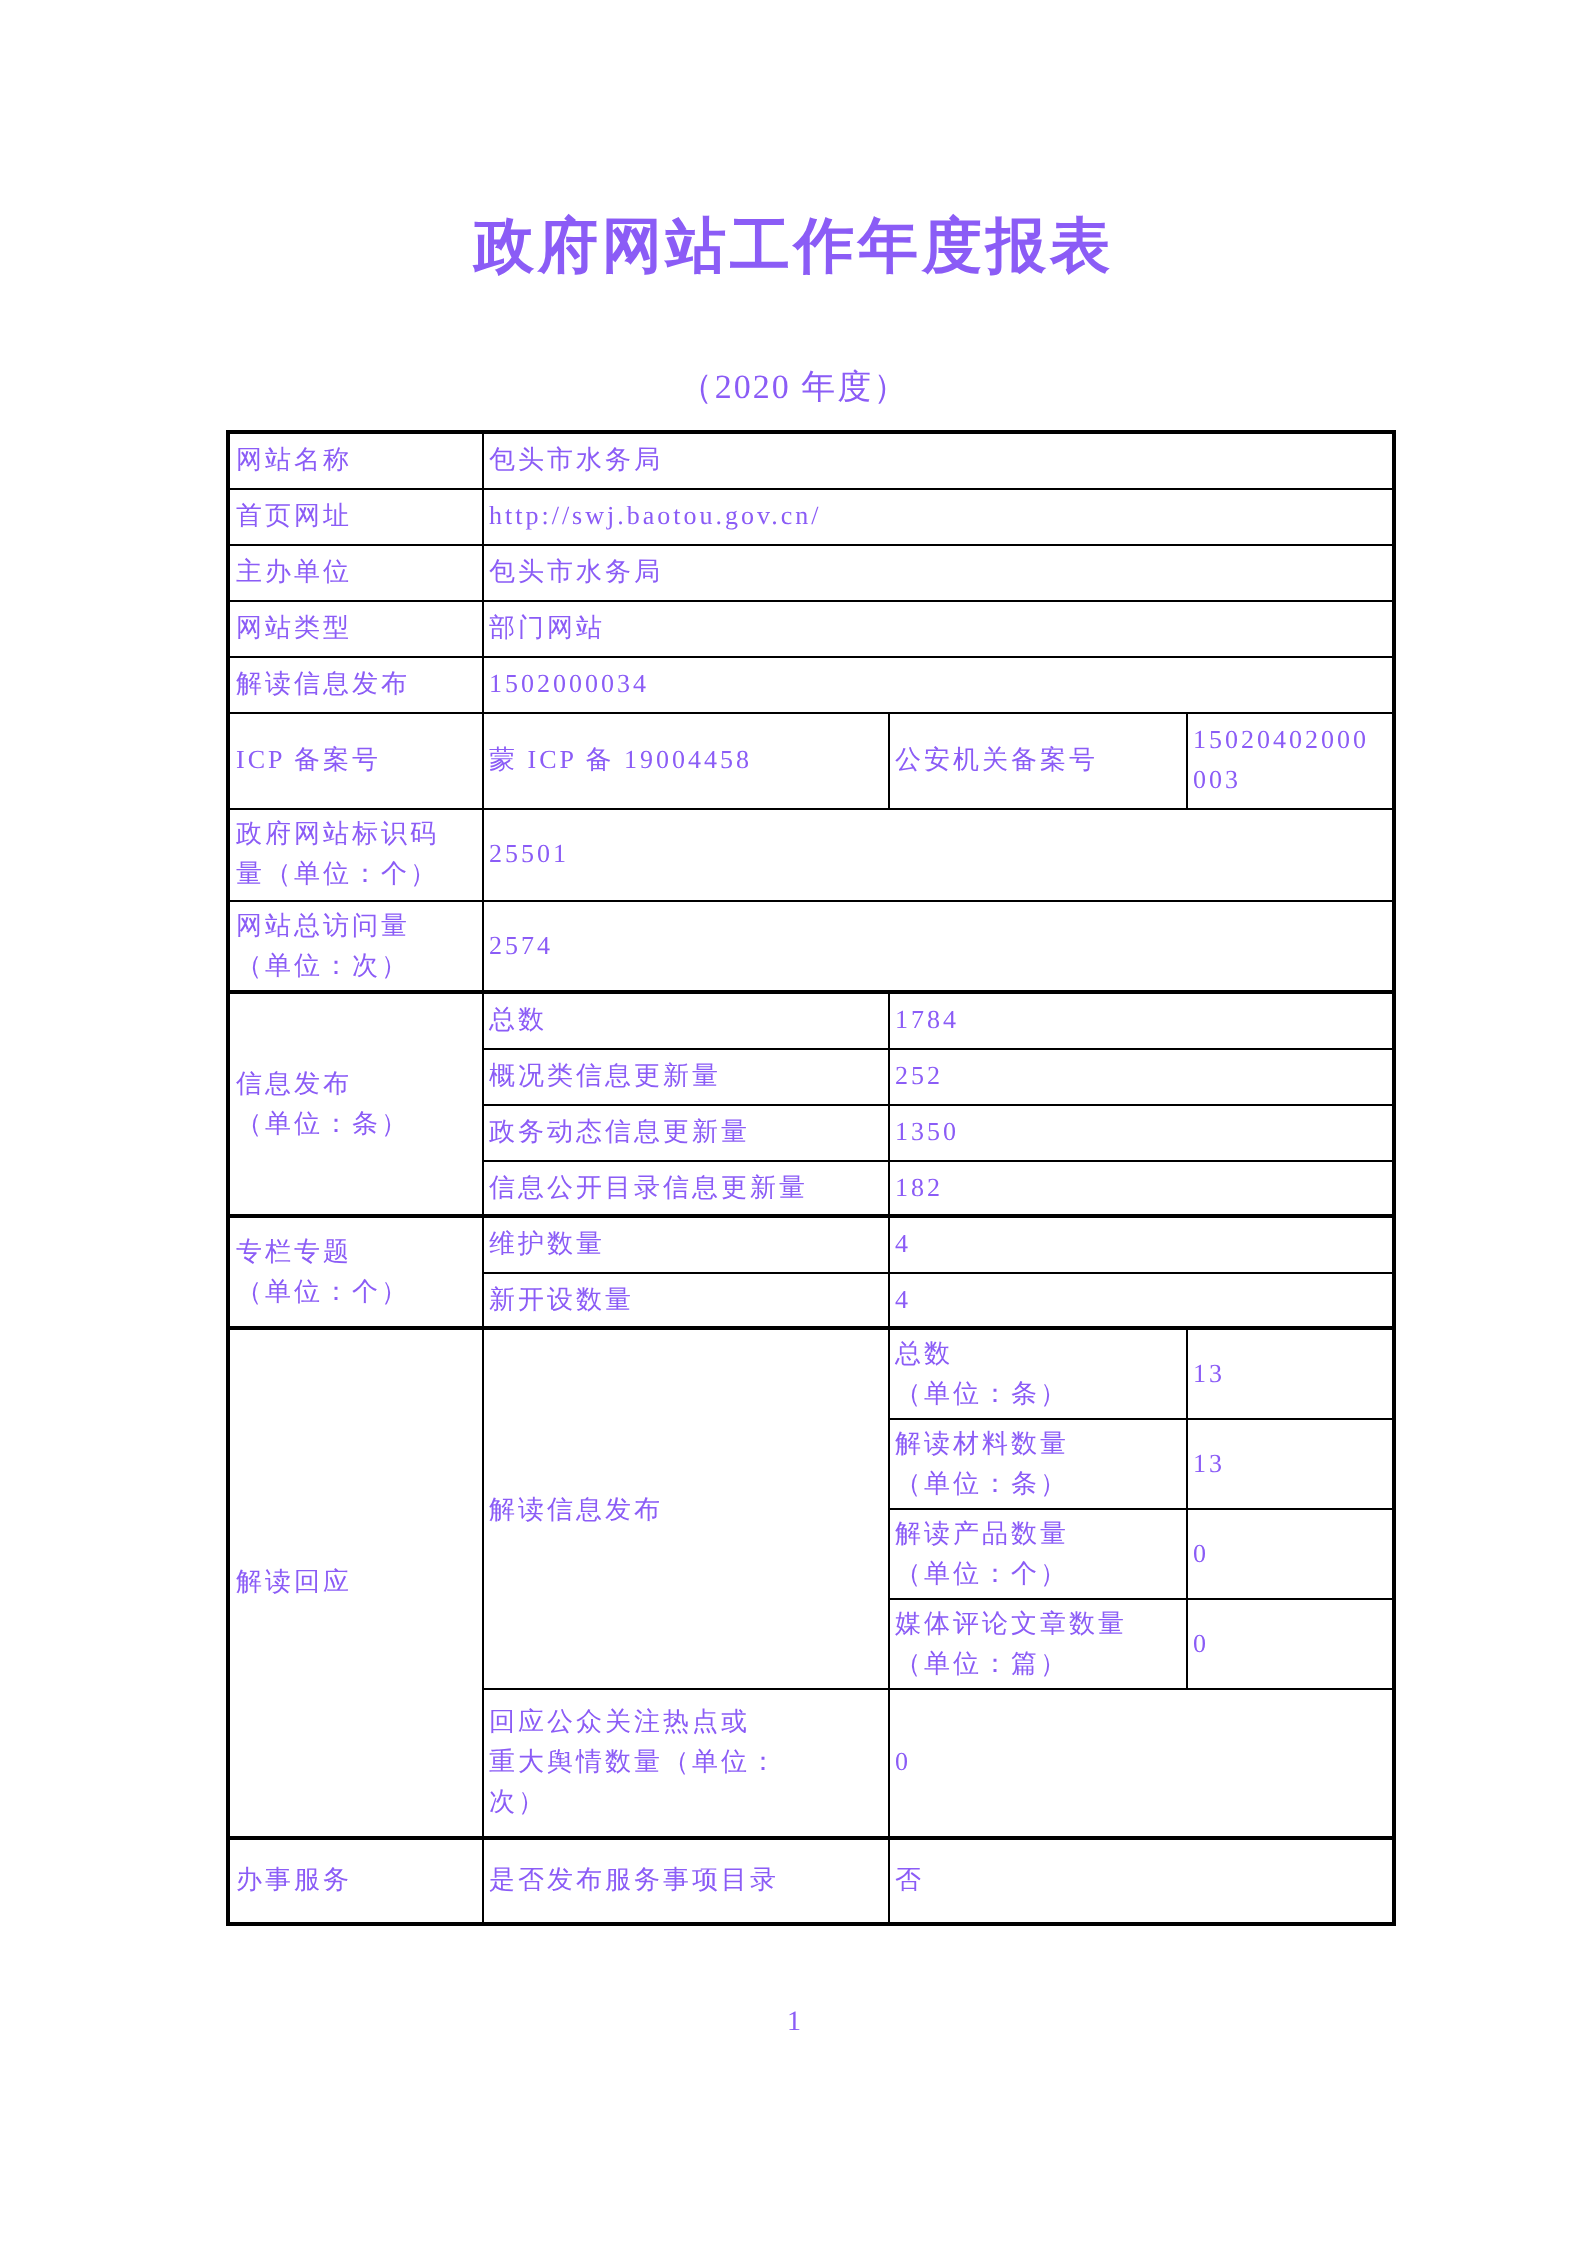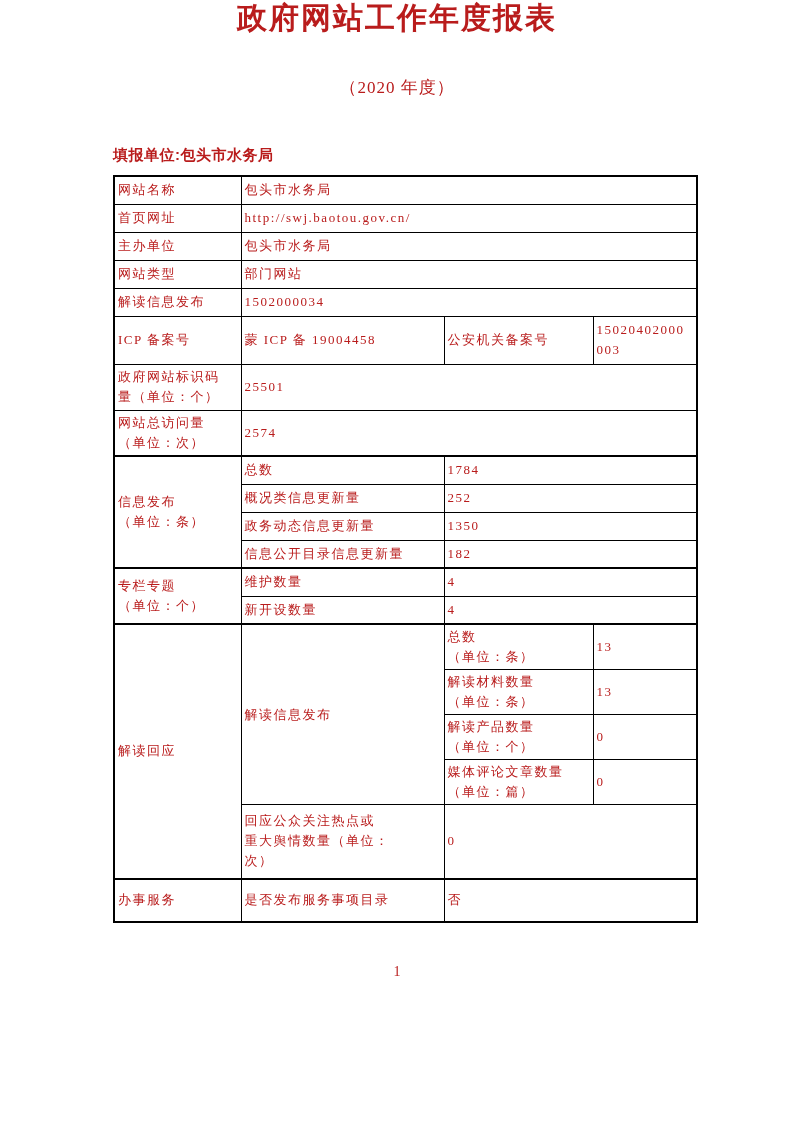--- a/index.html
+++ b/index.html
@@ -1,18 +1,18 @@
 <!DOCTYPE html>
 <html><head>
 <meta charset="utf-8">
 <style>
   html,body{margin:0;padding:0;background:#ffffff;}
   .page{
     width:794px;height:1123px;position:relative;background:#ffffff;
-    box-sizing:border-box;color:#b91c1c;
+    box-sizing:border-box;padding-top:106px;color:#8b5cf6;
     font-family:"Liberation Serif","DejaVu Serif",serif;
   }
   .doc-title{
     margin:0;text-align:center;
     font-family:"Liberation Sans","DejaVu Sans",sans-serif;
     font-size:30px;font-weight:700;letter-spacing:2px;line-height:36px;
   }
   .doc-subtitle{
     margin-top:40px;text-align:center;font-size:17px;letter-spacing:1px;line-height:24px;
   }
@@ -44,21 +44,20 @@
 </style>
 </head>
 <body>
 
 <div class="page">
 
   <h1 class="doc-title">政府网站工作年度报表</h1>
 
   <div class="doc-subtitle">（2020 年度）</div>
 
-  <div class="unit-line">填报单位:包头市水务局</div>
 
   <table class="report">
     <colgroup>
       <col style="width:127px">
         <col style="width:203px">
         <col style="width:149px">
         <col style="width:104px">
     </colgroup>
     <tbody>
       <tr class="h28">

